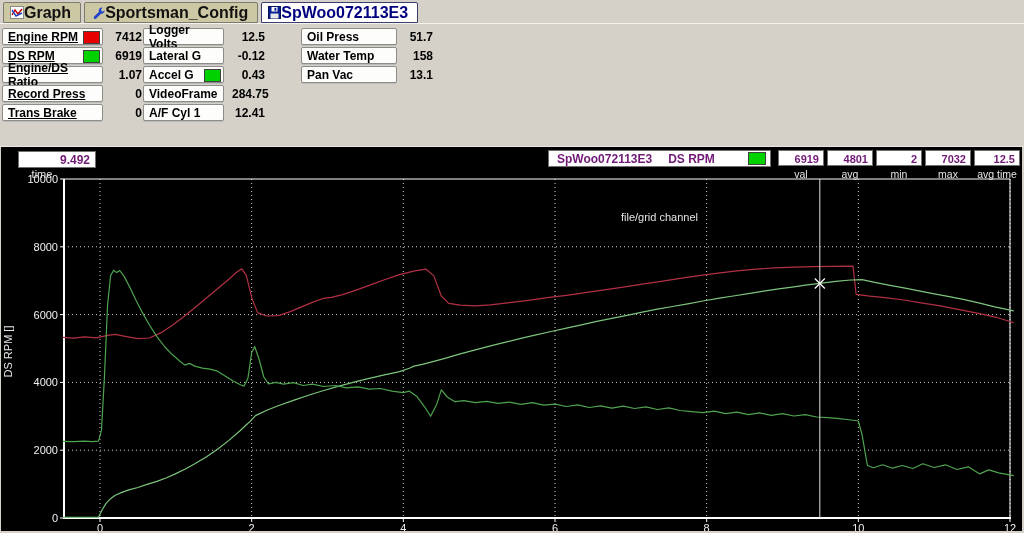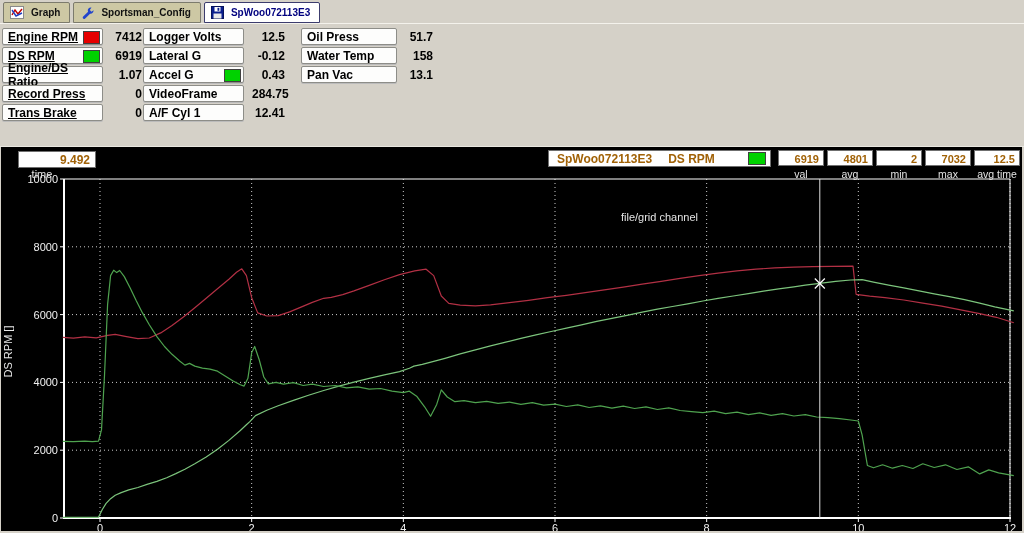--- a/index.html
+++ b/index.html
@@ -1,43 +1,43 @@
 <!DOCTYPE html>
 <html><head>
 <meta charset="utf-8">
 <style>
   html,body{margin:0;padding:0;background:#888;}
   .app{position:relative;width:1024px;height:533px;background:#d5d1c8;overflow:hidden;
        font-family:"Liberation Sans",sans-serif;-webkit-font-smoothing:none;}
   
   .tabbar{position:absolute;top:2px;left:3px;display:flex;gap:3px;height:21px;}
-  .tab{display:flex;align-items:center;gap:7px;padding:0 9px 0 6px;background:#cdc8a4;
-       border:1px solid #7c7b6d;border-radius:2px 2px 0 0;font-weight:bold;font-size:10px;color:#111;cursor:default;}
+  .tab{display:flex;align-items:center;gap:0;padding:0 9px 0 6px;background:#cdc8a4;
+       border:1px solid #7c7b6d;border-radius:2px 2px 0 0;font-weight:bold;font-size:16px;color:#111;cursor:default;}
   .tab.active{background:#ffffff;color:#00007f;border-color:#3c3c6e;}
   .tab svg{display:block;}
   .tab-underline{position:absolute;top:23px;left:0;width:1024px;height:1px;background:#f4f2ec;}
   
   .chcol{position:absolute;top:28px;}
   .chcol.c1{left:2px;}  .chcol.c2{left:143px;} .chcol.c3{left:301px;}
   .ch-row{display:flex;align-items:center;height:17px;margin-bottom:2px;}
   .ch-btn{position:relative;height:17px;box-sizing:border-box;background:#fdfdfc;border:1px solid #8d8d88;
           border-radius:2px;display:flex;align-items:center;padding:0 4px 0 5px;
           font-weight:bold;font-size:12px;color:#000;box-shadow:0 1px 0 #bbb;}
-  .c1 .ch-btn{width:101px;text-decoration:underline;} .c2 .ch-btn{width:101px;} .c3 .ch-btn{width:96px;}
+  .c1 .ch-btn{width:101px;text-decoration:underline;} .c2 .ch-btn{width:81px;} .c3 .ch-btn{width:96px;}
   .swatch{position:absolute;right:2px;top:2px;width:15px;height:11px;border:1px solid #404040;}
   .ch-val{font-weight:bold;font-size:12px;color:#000;text-align:right;margin-left:8px;}
   .c1 .ch-val{width:31px;} .c2 .ch-val{width:33px;} .c3 .ch-val{width:28px;}
   
   .graph{position:absolute;top:146px;left:0;width:1024px;height:387px;background:#000;
          border-top:1px solid #e9e7e0;box-sizing:border-box;}
   .graph .edge-b{position:absolute;left:0;bottom:0;width:100%;height:2px;background:#d5d1c8;}
   .graph .edge-r{position:absolute;right:0;top:0;width:2px;height:100%;background:#d5d1c8;}
   .graph .edge-l{position:absolute;left:0;top:0;width:1px;height:100%;background:#d5d1c8;}
   .hbox{position:absolute;background:#fff;border:1px solid #6f6f6f;box-sizing:border-box;
-        font-weight:bold;font-size:12px;color:#a16207;line-height:14px;}
+        font-weight:bold;font-size:12px;color:#701a75;line-height:14px;}
   .cursor-box{left:18px;top:4px;width:78px;height:17px;text-align:right;padding:1px 5px 0 0;}
   .hlabel{position:absolute;color:#e4e4e4;font-size:11px;text-align:center;}
   .time-label{left:20px;top:21px;width:44px;}
   .file-box{left:548px;top:3px;width:223px;height:17px;display:flex;align-items:center;padding:0 4px 0 8px;}
   .file-box .chan{margin-left:16px;}
   .file-box .swatch{position:static;margin-left:auto;width:16px;height:11px;}
   .fg-label{left:548px;top:21px;width:223px;margin-top:43px;}
   .stat-box{top:3px;width:46px;height:16px;text-align:right;padding:1px 4px 0 0;font-size:11px;}
   .stat-label{top:21px;width:46px;font-size:10.5px;}
   .ylabel{position:absolute;left:-47px;top:198px;width:110px;height:13px;color:#e8e8e8;font-size:11px;

